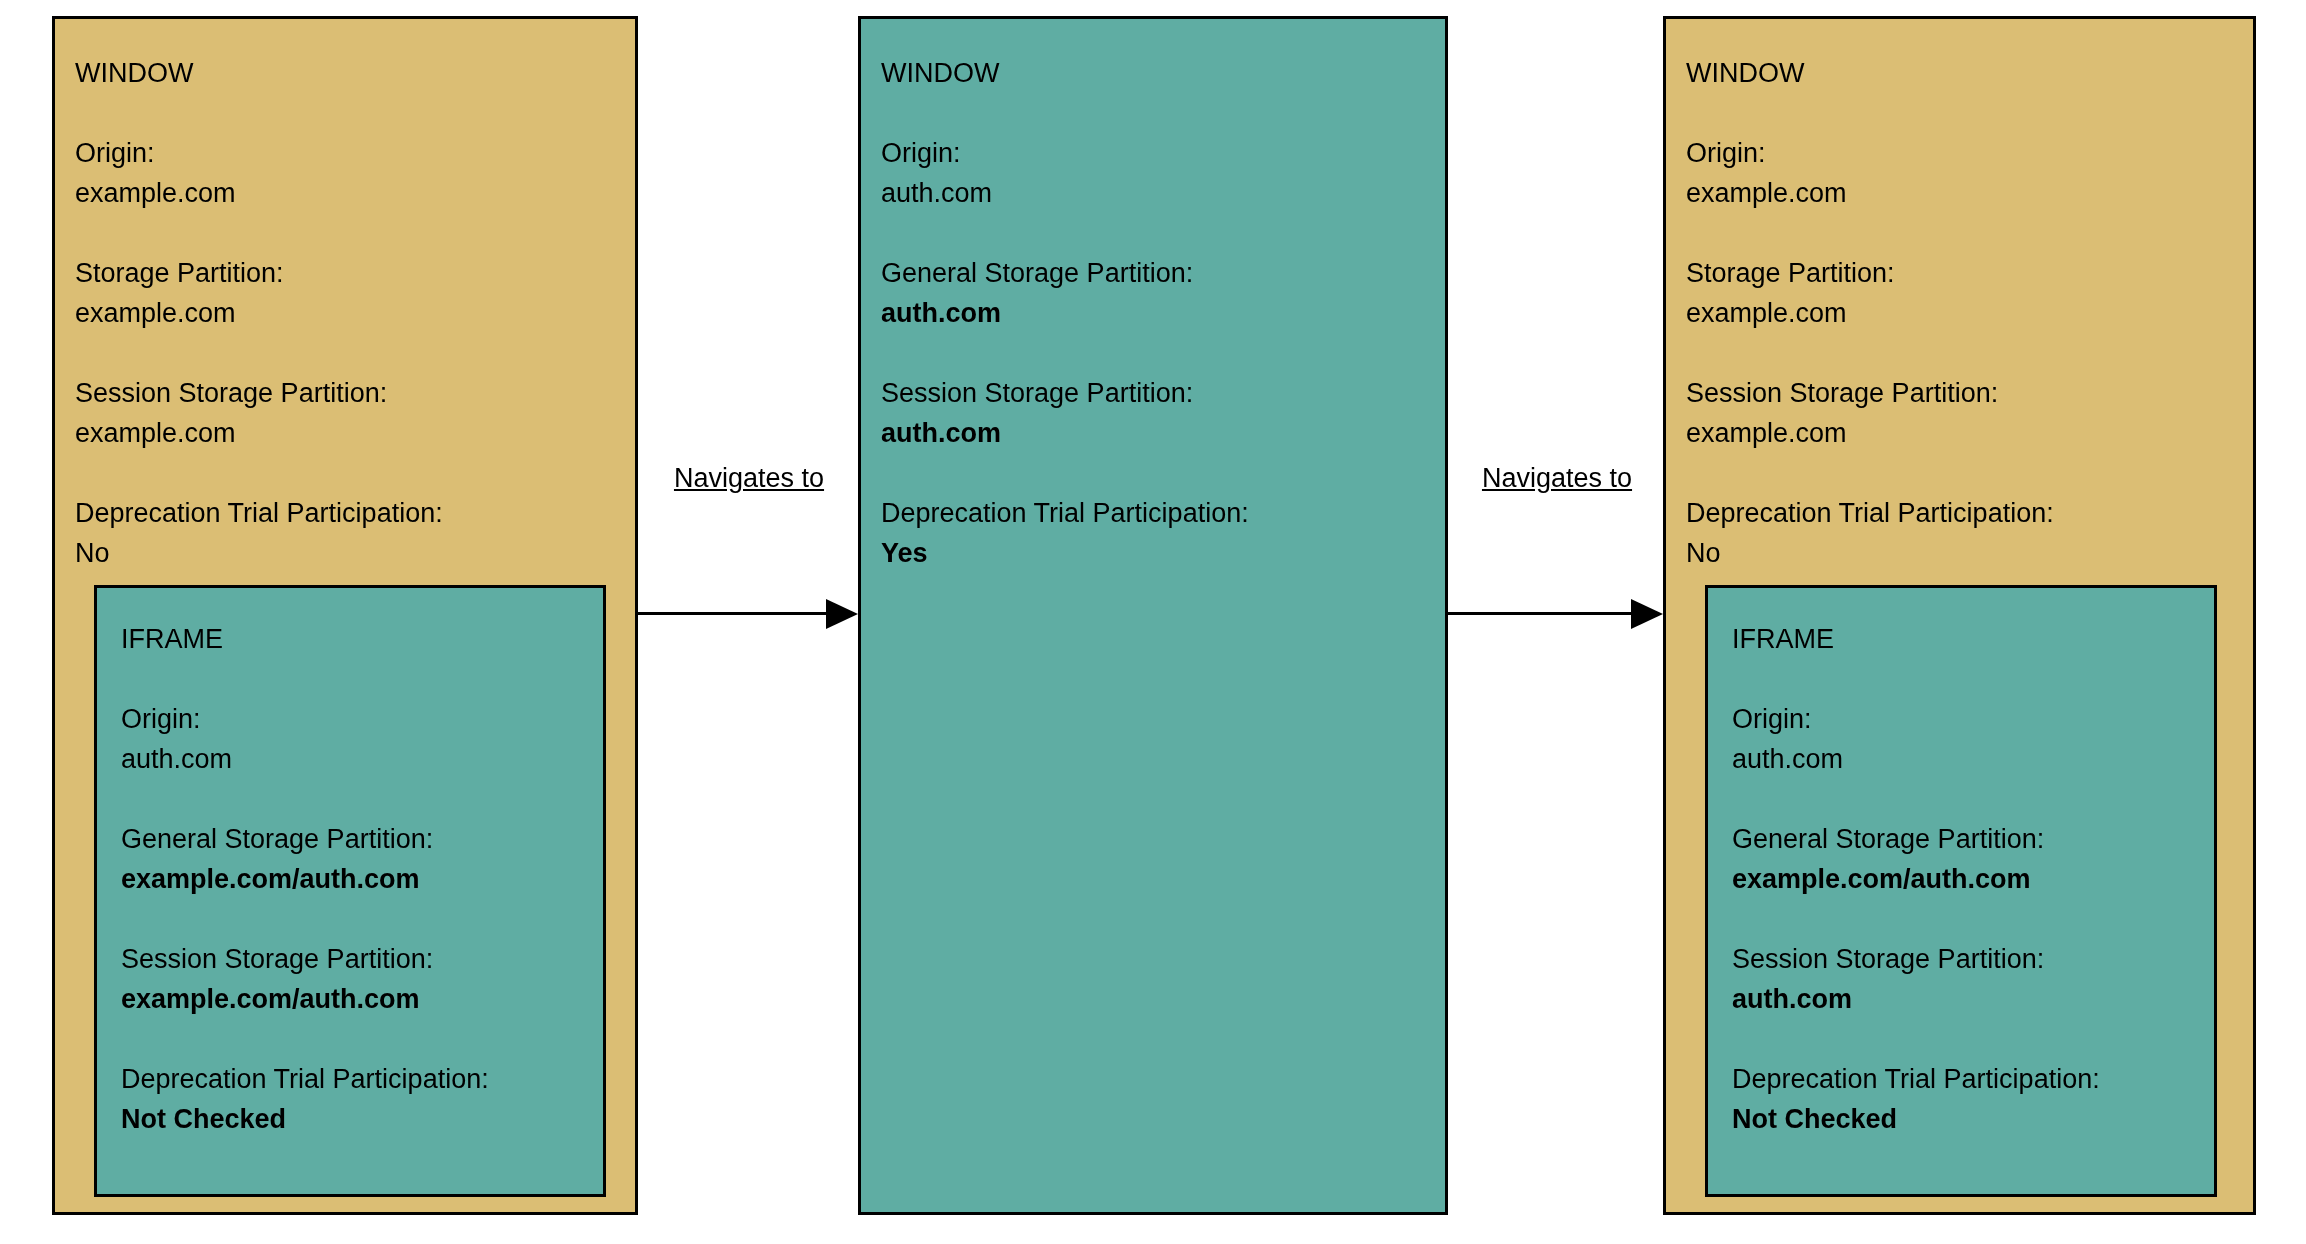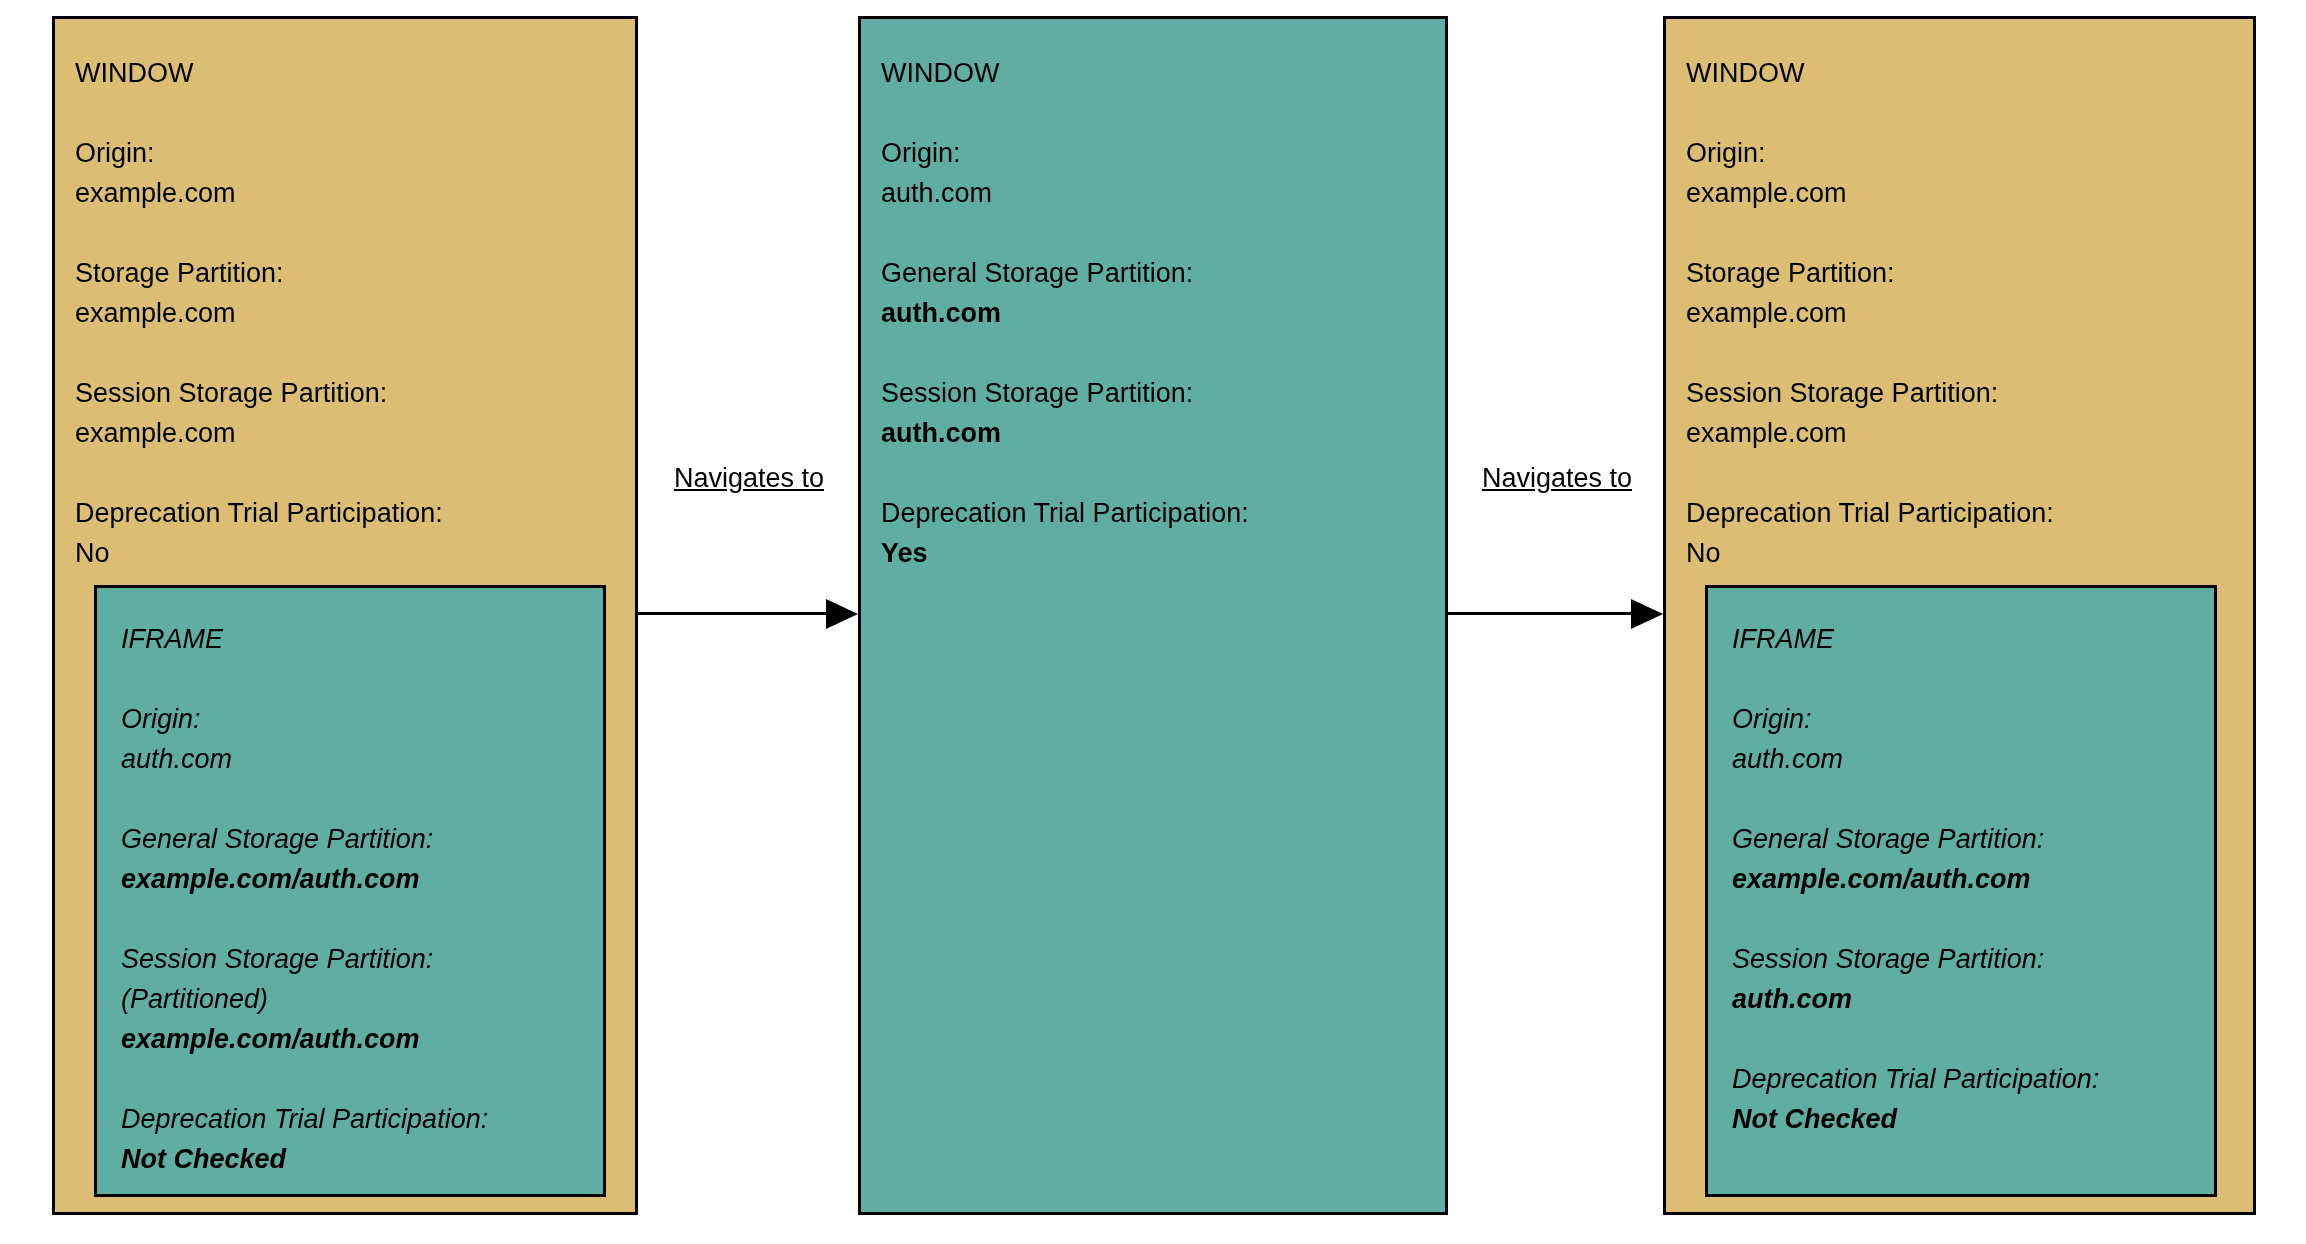--- a/index.html
+++ b/index.html
@@ -29,21 +29,20 @@
   .bold { font-weight: bold; }
   .iframe-box {
     position: absolute;
     background: #5FADA3;
     border: 3px solid #000000;
     padding: 31px 22px 0 24px;
     left: 39px;
     top: 566px;
     width: 512px;
     height: 612px;
-    font-style: italic;
   }
   .arrow-line {
     position: absolute;
     top: 612px;
     height: 3px;
     background: #000000;
   }
   #arrow1-line { left: 638px;  width: 188px; }
   #arrow2-line { left: 1448px; width: 183px; }
   .arrow-head {
@@ -101,21 +100,20 @@
       <div class="line">auth.com</div>
     </div>
 
     <div class="field">
       <div class="line">General Storage Partition:</div>
       <div class="line bold">example.com/auth.com</div>
     </div>
 
     <div class="field">
       <div class="line">Session Storage Partition:</div>
-      <div class="line">(Partitioned)</div>
       <div class="line bold">example.com/auth.com</div>
     </div>
 
     <div class="field">
       <div class="line">Deprecation Trial Participation:</div>
       <div class="line bold">Not Checked</div>
     </div>
   </div>
 </div>
 

